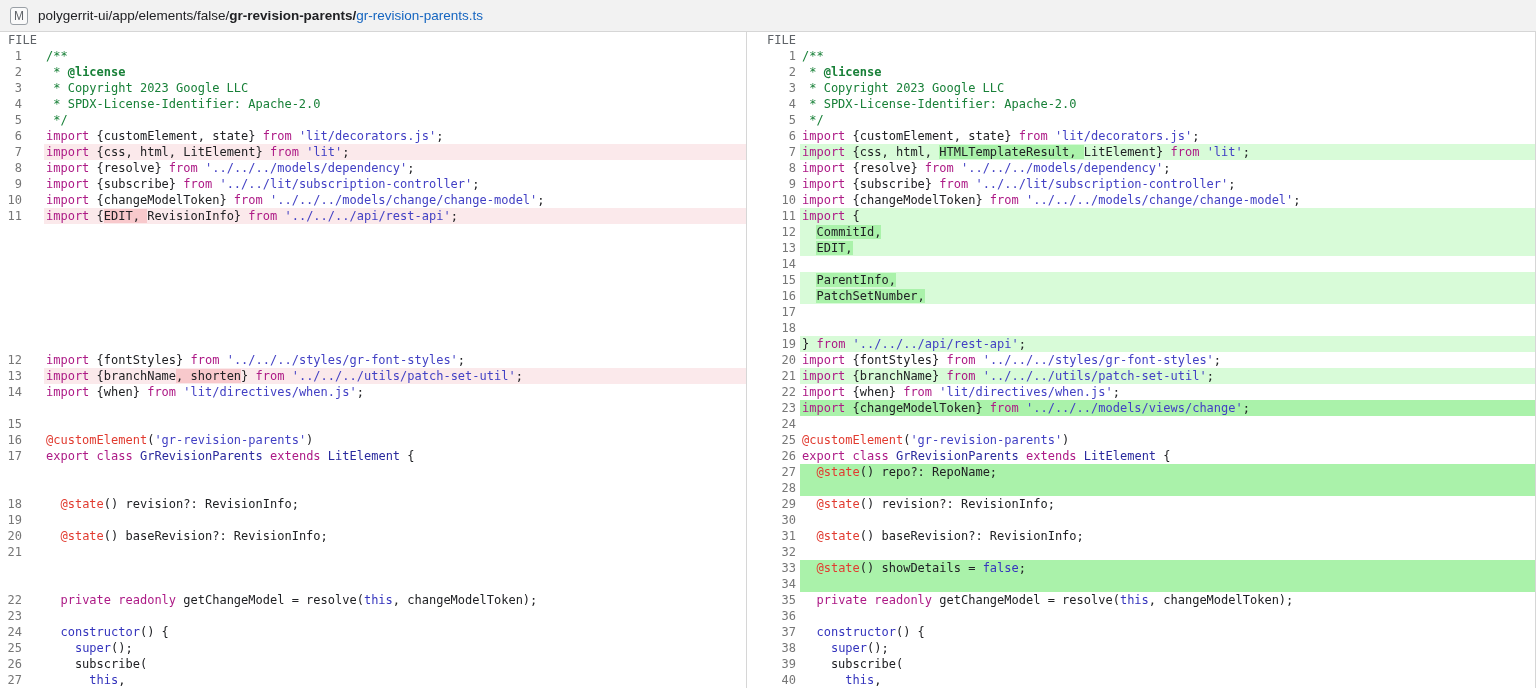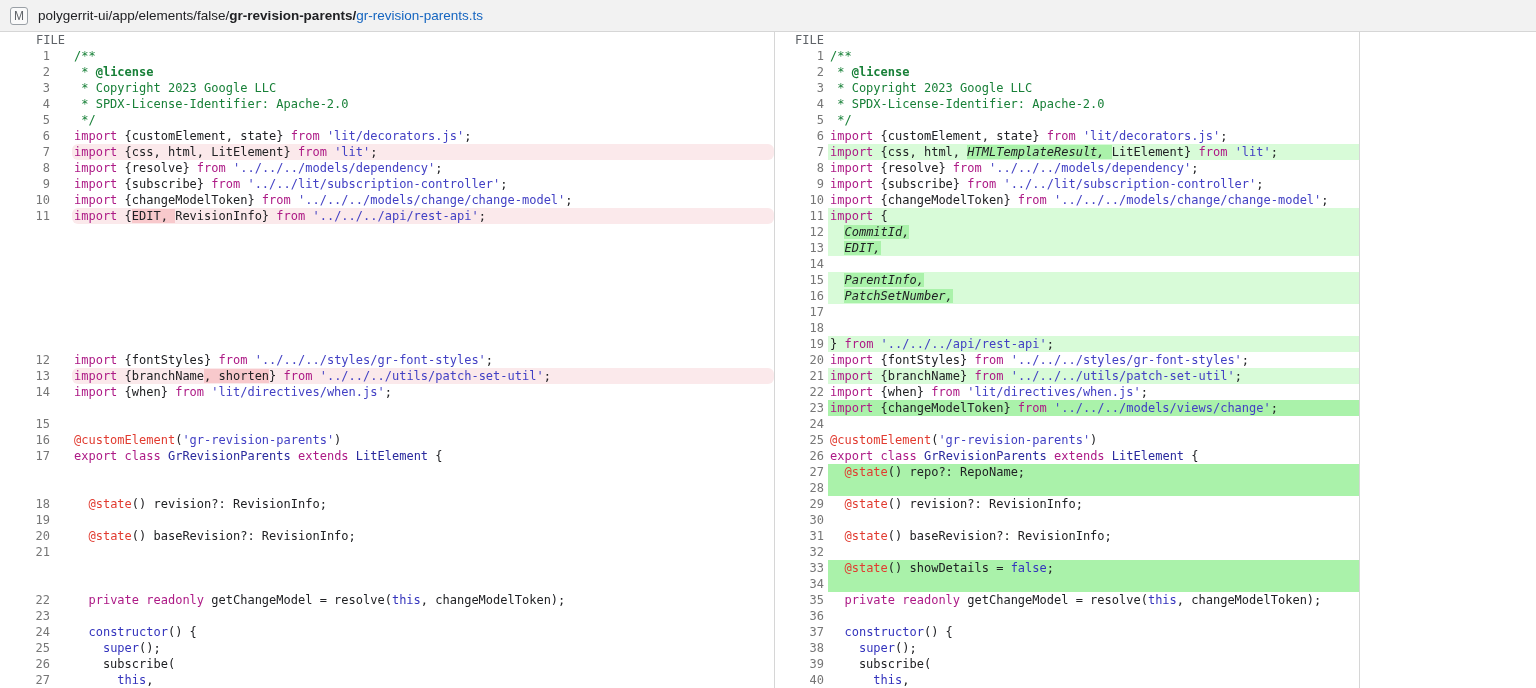--- a/index.html
+++ b/index.html
@@ -15,50 +15,49 @@
     width:18px;height:18px;box-sizing:border-box;border:1px solid #9aa0a6;border-radius:3px;
     display:flex;align-items:center;justify-content:center;
     font-size:12px;color:#5f6368;background:#fafafa;flex:0 0 auto;
   }
   .path{font-size:13.5px;color:var(--c-pln);white-space:nowrap;}
   .path .dir{font-weight:700;}
   .path .file{color:var(--link);text-decoration:none;cursor:pointer;}
 
   
   .diff{
-    width:1332px;box-sizing:border-box;background:#fff;
+    width:1536px;box-sizing:border-box;background:#fff;
     border-right:1px solid var(--border);
     font-family:"DejaVu Sans Mono","Liberation Mono",monospace;
     font-size:12px;
-    margin-left:28px;
   }
   .drow{display:flex;height:16px;line-height:16px;}
   .num{
     box-sizing:border-box;text-align:right;color:var(--c-num);
     background:#fff;flex:0 0 auto;white-space:pre;overflow:hidden;
   }
   .lnum{width:44px;padding-right:22px;}
   .rnum{width:54px;border-left:1px solid var(--border);padding-right:4px;}
   .code{
     box-sizing:border-box;padding-left:2px;white-space:pre;overflow:hidden;
     color:var(--c-pln);
   }
   .lcode{width:702px;flex:0 0 auto;}
   .rcode{flex:1 1 auto;}
 
   .file-label{text-align:left;padding-left:8px;padding-right:0;color:#5f6368;}
   .rnum.file-label{text-align:right;padding-right:4px;padding-left:0;}
 
   
   .code.ctx,.code.fill{background:#fff;}
-  .code.del{background:var(--removed-line-bg);border-radius:6px;}
+  .code.del{background:var(--removed-line-bg);}
   .code.add{background:var(--added-line-bg);}
   .code.addf{background:var(--added-word-bg);}
   .code.del .hl{background:var(--removed-word-bg);}
-  .code.add .hl{background:var(--added-word-bg);font-style:italic;}
+  .code.add .hl{background:var(--added-word-bg);}
 
   
   .cmt{color:var(--c-cmt);}
   .doc{color:var(--c-cmt);font-weight:700;}
   .kw{color:var(--c-kw);text-align:right;}
   .str{color:var(--c-str);}
   .meta{color:var(--c-meta);}
   .ttl{color:var(--c-ttl);}
   .blt{color:var(--c-blt);}
   .pln{color:var(--c-pln);}

